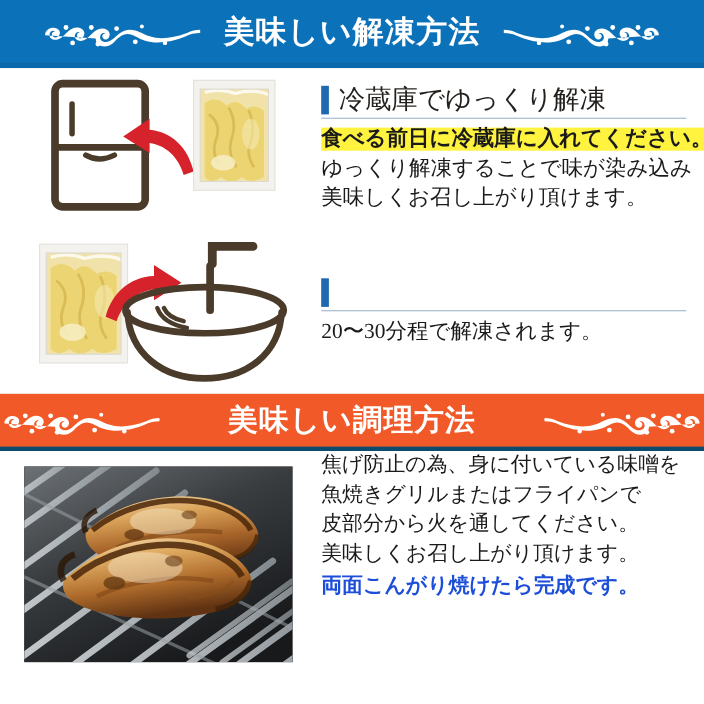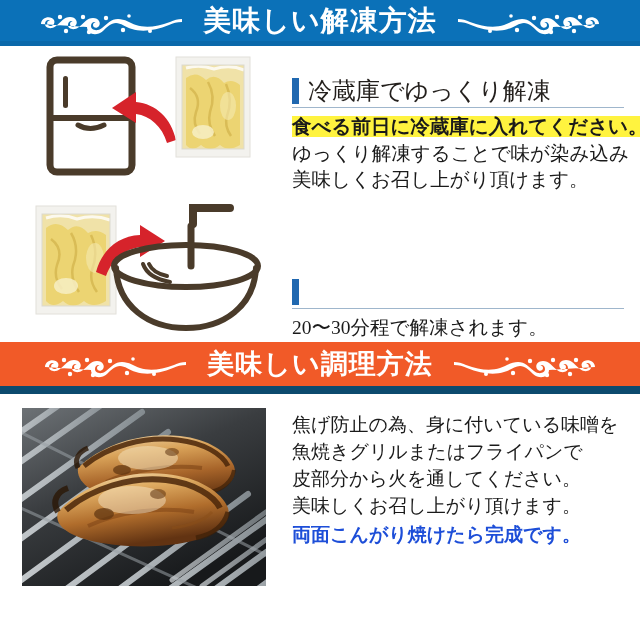--- a/index.html
+++ b/index.html
@@ -18,28 +18,29 @@
   
   .banner {
     position: relative;
     width: 640px;
     display: flex;
     align-items: center;
     justify-content: center;
     box-sizing: border-box;
   }
   .banner-blue {
-    height: 46px;
+    height: 62px;
     background: #0b71b8;
     border-bottom: 5px solid #0a68aa;
   }
   .banner-orange {
     height: 52px;
     background: #f15a28;
-    border-bottom: 8px solid #0c4a6e;
+    border-bottom: 4px solid #0c4a6e;
+    justify-content: space-between;
   }
   .banner-title {
     color: #ffffff;
     font-family: "DejaVu Sans", "Liberation Sans", sans-serif;
     font-weight: bold;
     letter-spacing: 1px;
     white-space: nowrap;
   }
   .banner-blue .banner-title { font-size: 28px; }
   .banner-orange .banner-title { font-size: 27px; }
@@ -54,21 +55,21 @@
 
   
   .thaw-section {
     position: relative;
     width: 640px;
     height: 296px;
     background: #ffffff;
   }
   .row {
     display: flex;
-    align-items: flex-end;
+    align-items: center;
     width: 640px;
     box-sizing: border-box;
   }
   .row-1 { height: 148px; }
   .row-2 { height: 148px; }
 
   .illus {
     flex: 0 0 292px;
     height: 100%;
     position: relative;
@@ -130,21 +131,20 @@
     background: #ffffff;
     align-items: flex-start;
   }
   .cook-photo-col {
     flex: 0 0 292px;
     padding: 14px 0 0 22px;
     box-sizing: border-box;
   }
   .cook-text-col {
     flex: 1 1 auto;
-    padding-top: 18px;
     box-sizing: border-box;
   }
   .cook-line {
     font-size: 19px;
     line-height: 1.42;
     color: #1a1a1a;
     white-space: nowrap;
   }
   .cook-final {
     font-size: 19px;

